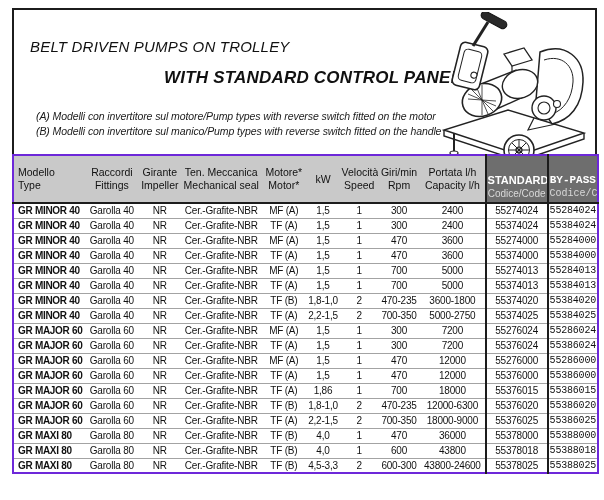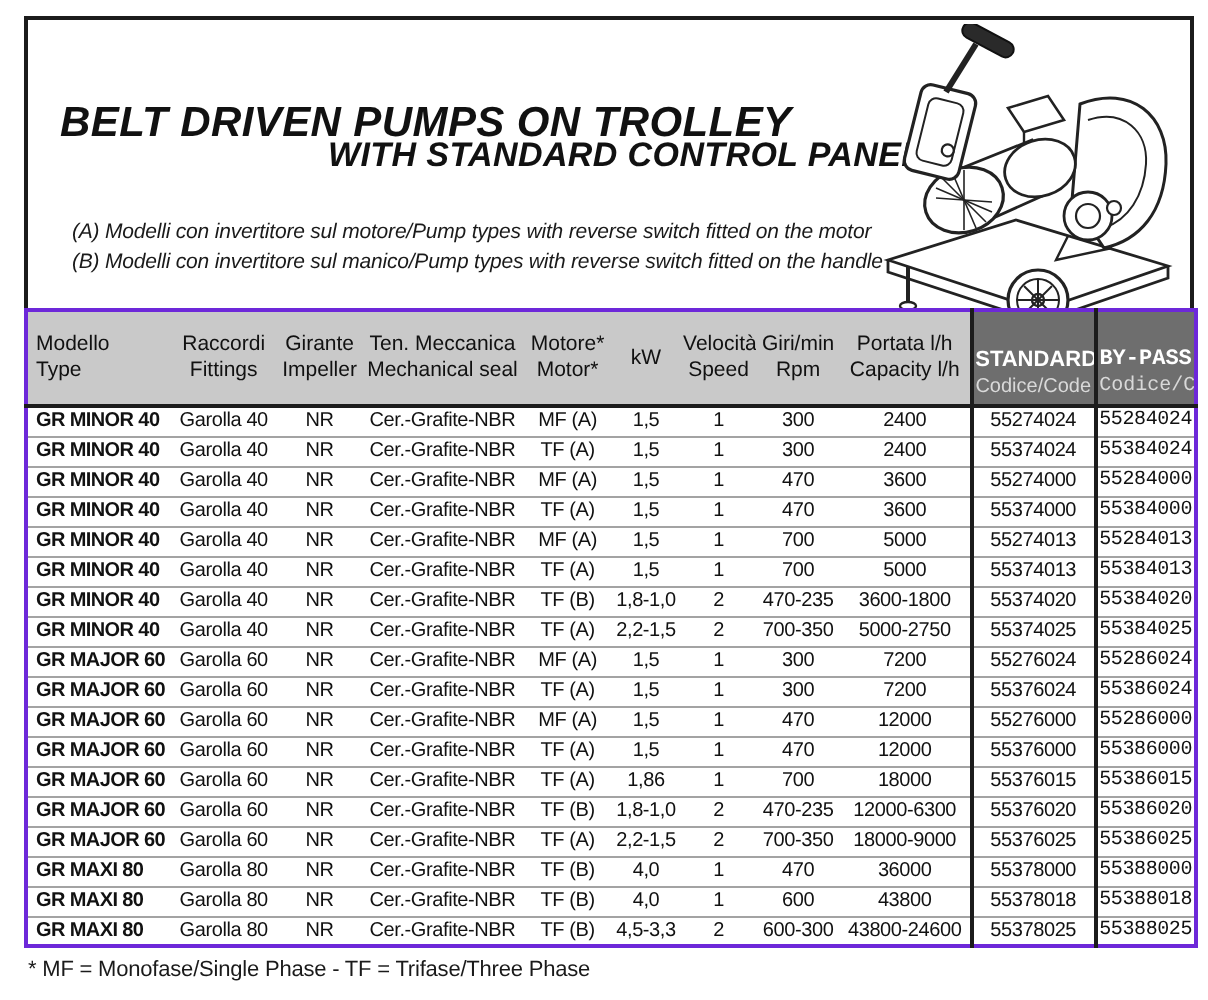--- a/index.html
+++ b/index.html
@@ -4,21 +4,21 @@
 <style>
   * { margin:0; padding:0; box-sizing:border-box; }
   html,body { width:604px; height:500px; background:#ffffff; overflow:hidden;
     font-family:"Liberation Sans", sans-serif; color:#111; }
   .page { position:relative; width:604px; height:500px; background:#fff; }
 
   .frame { position:absolute; left:12px; top:8px; width:585px; height:464px;
     border:2px solid #1c1c1c; border-bottom:none; background:#fff; }
 
   .title-line1 { position:absolute; left:16px; top:28px;
-    font-size:21px; font-weight:bold; font-style:italic; letter-spacing:.2px; white-space:nowrap;margin-top:12px; }
+    font-size:15px; font-weight:normal; font-style:italic; letter-spacing:.2px; white-space:nowrap; }
   .title-line2 { position:absolute; left:150px; top:58px;
     font-size:17px; font-weight:bold; font-style:italic; letter-spacing:.2px; white-space:nowrap; }
 
   .note { position:absolute; left:22px; font-size:10.5px; font-style:italic;
     letter-spacing:-0.1px; white-space:nowrap; color:#1a1a1a; }
   .note-a { top:100px; }
   .note-b { top:115px; }
 
   .pump-svg { position:absolute; right:3px; top:2px; }
 
@@ -405,14 +405,13 @@
             <td>2</td>
             <td>600-300</td>
             <td>43800-24600</td>
             <td>55378025</td>
             <td>55388025</td>
           </tr>
         </tbody>
     </table>
   </div>
 
-  <div class="footnote">* MF = Monofase/Single Phase - TF = Trifase/Three Phase</div>
 </div>
 
 </body></html>

